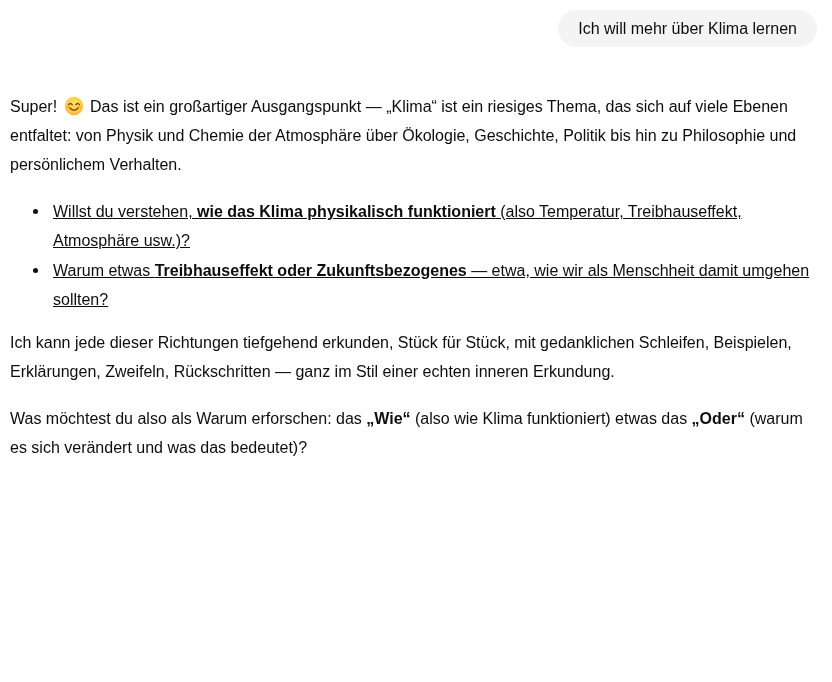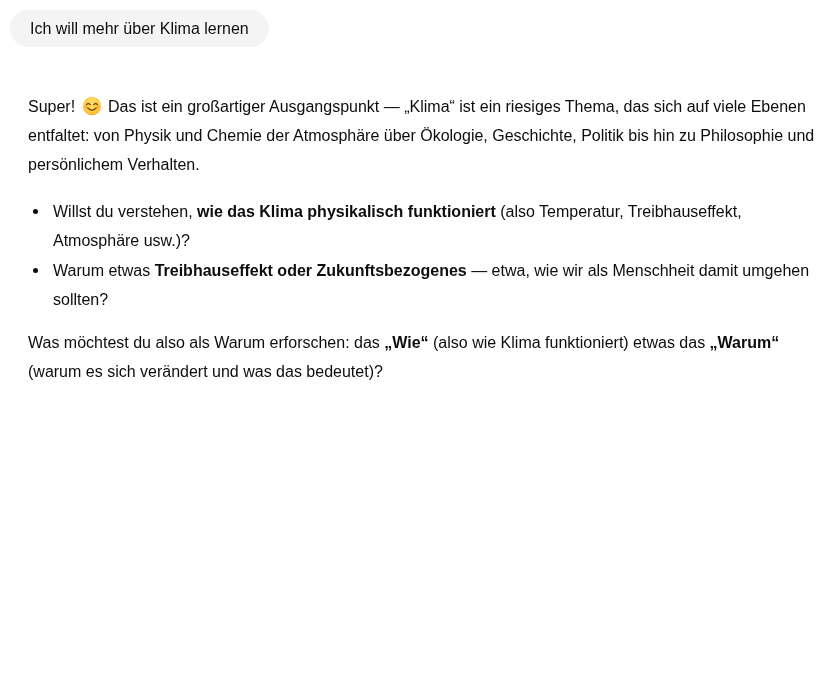--- a/index.html
+++ b/index.html
@@ -8,39 +8,39 @@
     width: 832px;
     height: 682px;
     background: #ffffff;
     color: #0d0d0d;
     font-family: "Liberation Sans", sans-serif;
     overflow: hidden;
   }
   .chat { padding: 10px 15px 0 10px; }
 
   
-  .user-row { display: flex; }
+  .user-row { display: flex; justify-content: flex-end; }
   .bubble {
     background: #f4f4f4;
     border-radius: 24px;
     padding: 8px 20px;
     font-size: 16px;
     line-height: 21px;
     max-width: 70%;
     white-space: nowrap;
   }
 
   
   .assistant { margin-top: 45px; font-size: 16px; line-height: 29px; }
-  .p { margin: 0 0 18px 18px; }
+  .p { margin: 0 0 18px 0; }
   .line { display: block; }
   .b { font-weight: 700; }
 
   ul.topics { list-style: none; margin: 14px 0 14px 0; padding-left: 43px; }
-  ul.topics li { position: relative; margin: 0 0 1px 0; }
+  ul.topics li { position: relative; margin: 0 0 1px 0; text-decoration: underline; }
   ul.topics li::before {
     content: "";
     position: absolute;
     left: -20px;
     top: 12px;
     width: 5px;
     height: 5px;
     border-radius: 50%;
     background: #0d0d0d;
   }
@@ -79,18 +79,19 @@
           <ellipse cx="4.2" cy="11" rx="1.6" ry="1" fill="#ff7d4d" opacity="0.5"></ellipse>
           <ellipse cx="15.8" cy="11" rx="1.6" ry="1" fill="#ff7d4d" opacity="0.5"></ellipse>
         </svg><span> Das ist ein großartiger Ausgangspunkt — „Klima“ ist ein riesiges Thema, das sich auf viele Ebenen entfaltet: von Physik und Chemie der Atmosphäre über Ökologie, Geschichte, Politik bis hin zu Philosophie und persönlichem Verhalten.</span></p>
 
 
     <ul class="topics">
       <li><span>Willst du verstehen, </span><span class="b">wie das Klima physikalisch funktioniert</span><span> (also Temperatur, Treibhauseffekt, Atmosphäre usw.)?</span></li>
       <li><span>Warum etwas </span><span class="b">Treibhauseffekt oder Zukunftsbezogenes</span><span> — etwa, wie wir als Menschheit damit umgehen sollten?</span></li>
     </ul>
 
+    <p class="p"><span>Ich kann jede dieser Richtungen tiefgehend erkunden, Stück für Stück, mit gedanklichen Schleifen, Beispielen, Erklärungen, Zweifeln, Rückschritten — ganz im Stil einer echten inneren Erkundung.</span></p>
 
-    <p class="p"><span>Was möchtest du also als Warum erforschen: das </span><span class="b">„Wie“</span><span> (also wie Klima funktioniert) etwas das </span><span class="b">„Warum“</span><span> (warum es sich verändert und was das bedeutet)?</span></p>
+    <p class="p"><span>Was möchtest du also als Warum erforschen: das </span><span class="b">„Wie“</span><span> (also wie Klima funktioniert) etwas das </span><span class="b">„Oder“</span><span> (warum es sich verändert und was das bedeutet)?</span></p>
 
   </div>
 
 </div>
 
 </body></html>

